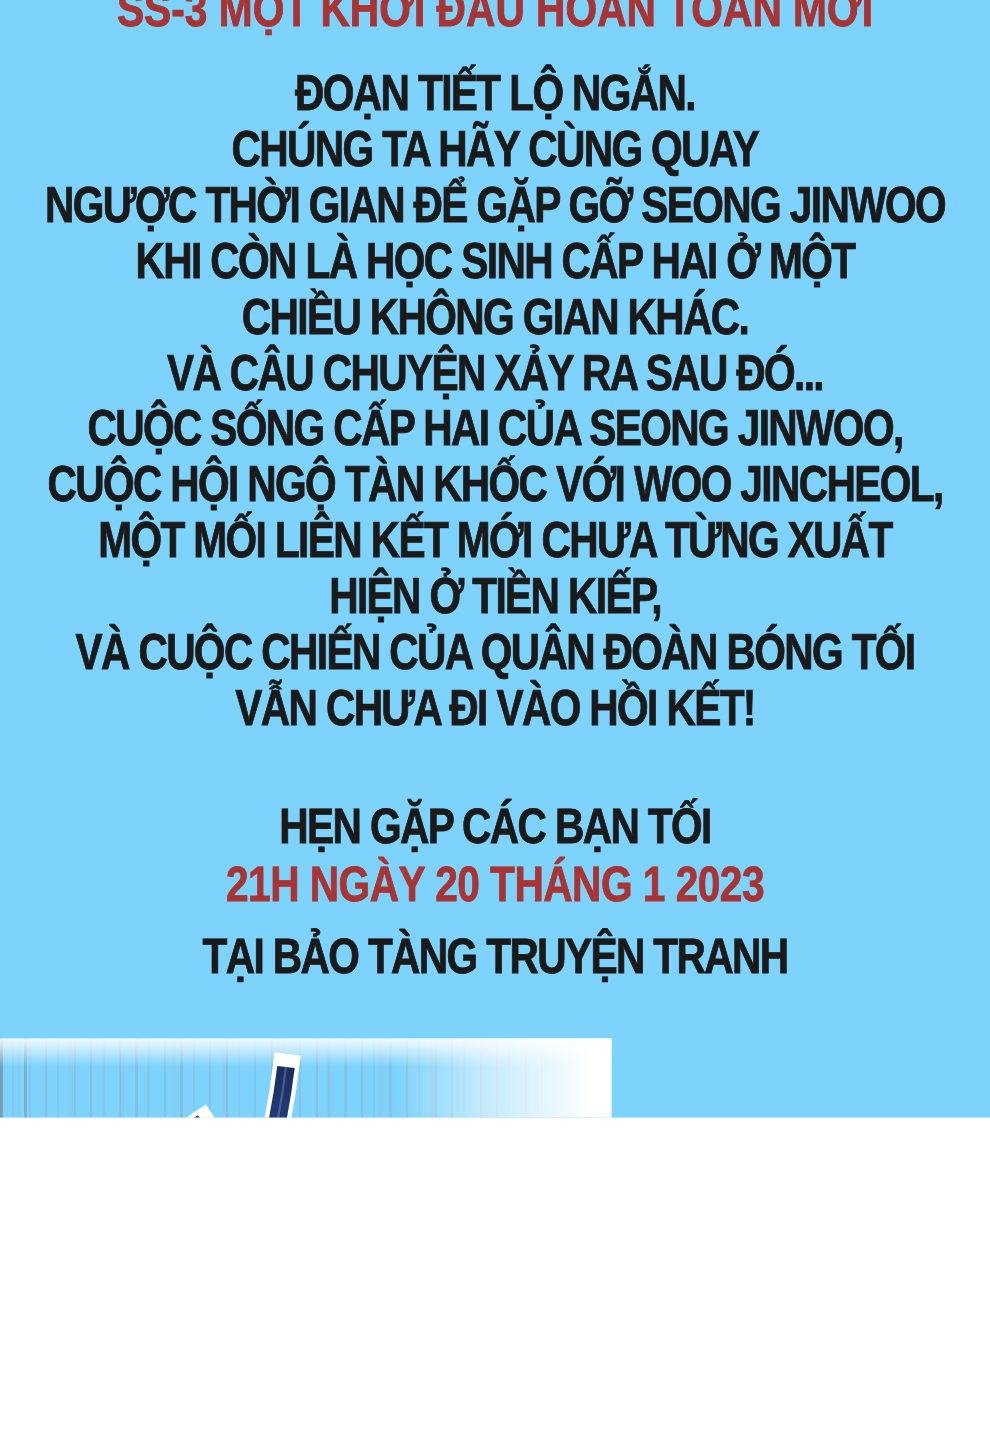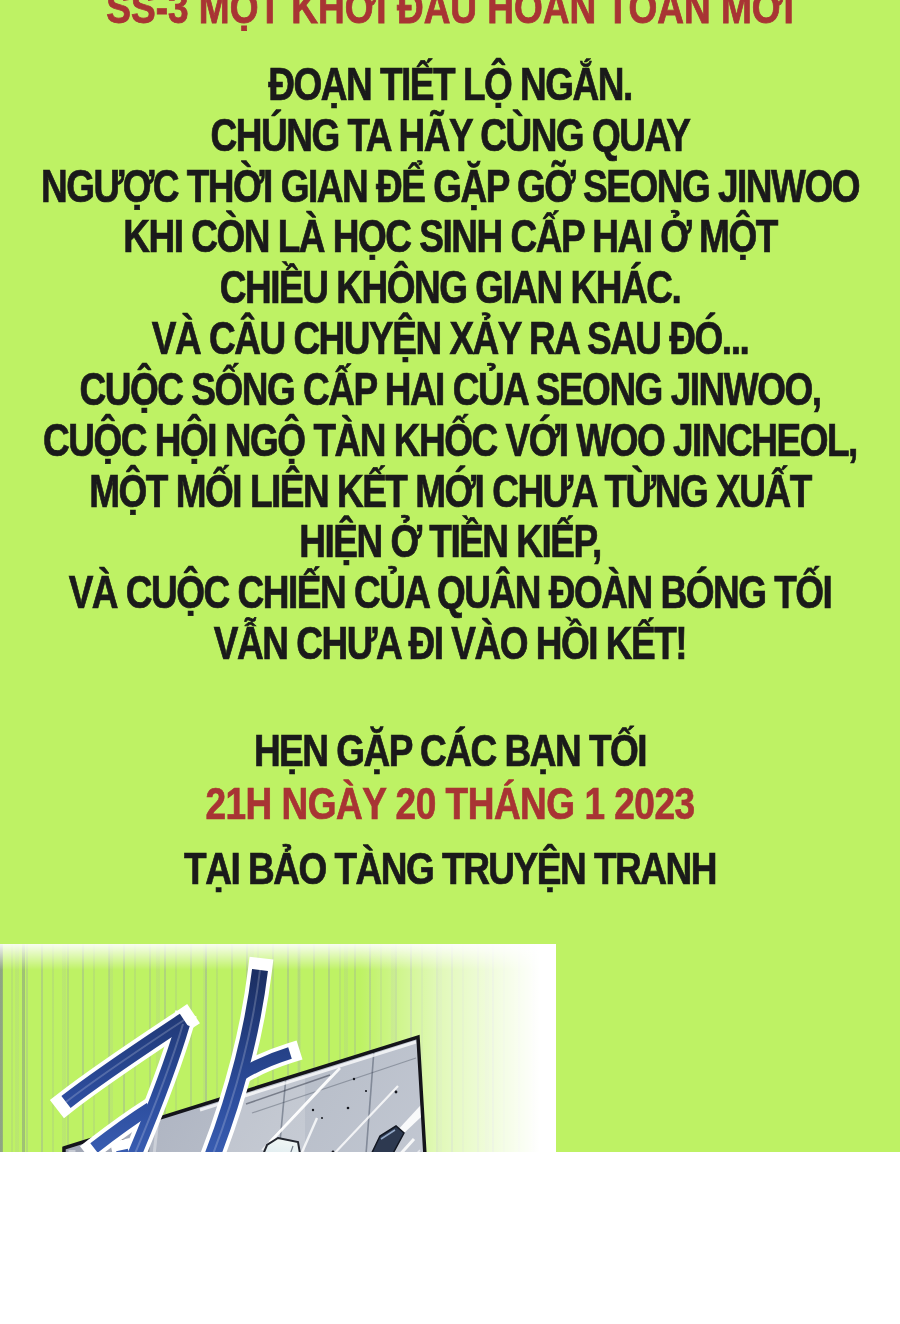--- a/index.html
+++ b/index.html
@@ -1,18 +1,18 @@
 <!DOCTYPE html>
 <html><head>
 <meta charset="utf-8">
 <style>
   html,body{margin:0;padding:0;background:#fff;}
   body{width:900px;height:1324px;overflow:hidden;position:relative;
        font-family:"Liberation Sans",sans-serif;}
-  .page{position:absolute;inset:0;width:900px;height:1152px;overflow:hidden;background:#bef264;}
+  .page{position:absolute;inset:0;width:900px;height:1016px;overflow:hidden;background:#7dd3fc;}
 
   
   .cline{font-weight:700;letter-spacing:-1.5px;-webkit-text-stroke:0.6px currentColor;
          color:#1a1a1a;white-space:nowrap;}
   .chapter-title{position:absolute;top:-18px;left:0;right:0;text-align:center;
          font-size:37px;line-height:44px;font-weight:700;letter-spacing:0;
          -webkit-text-stroke:0.7px currentColor;color:#a83434;
          transform:scaleY(1.22);transform-origin:center top;white-space:nowrap;}
   .intro-block{position:absolute;top:59px;left:0;right:0;text-align:center;
          font-size:37px;line-height:41px;transform:scaleY(1.24);transform-origin:center top;}

